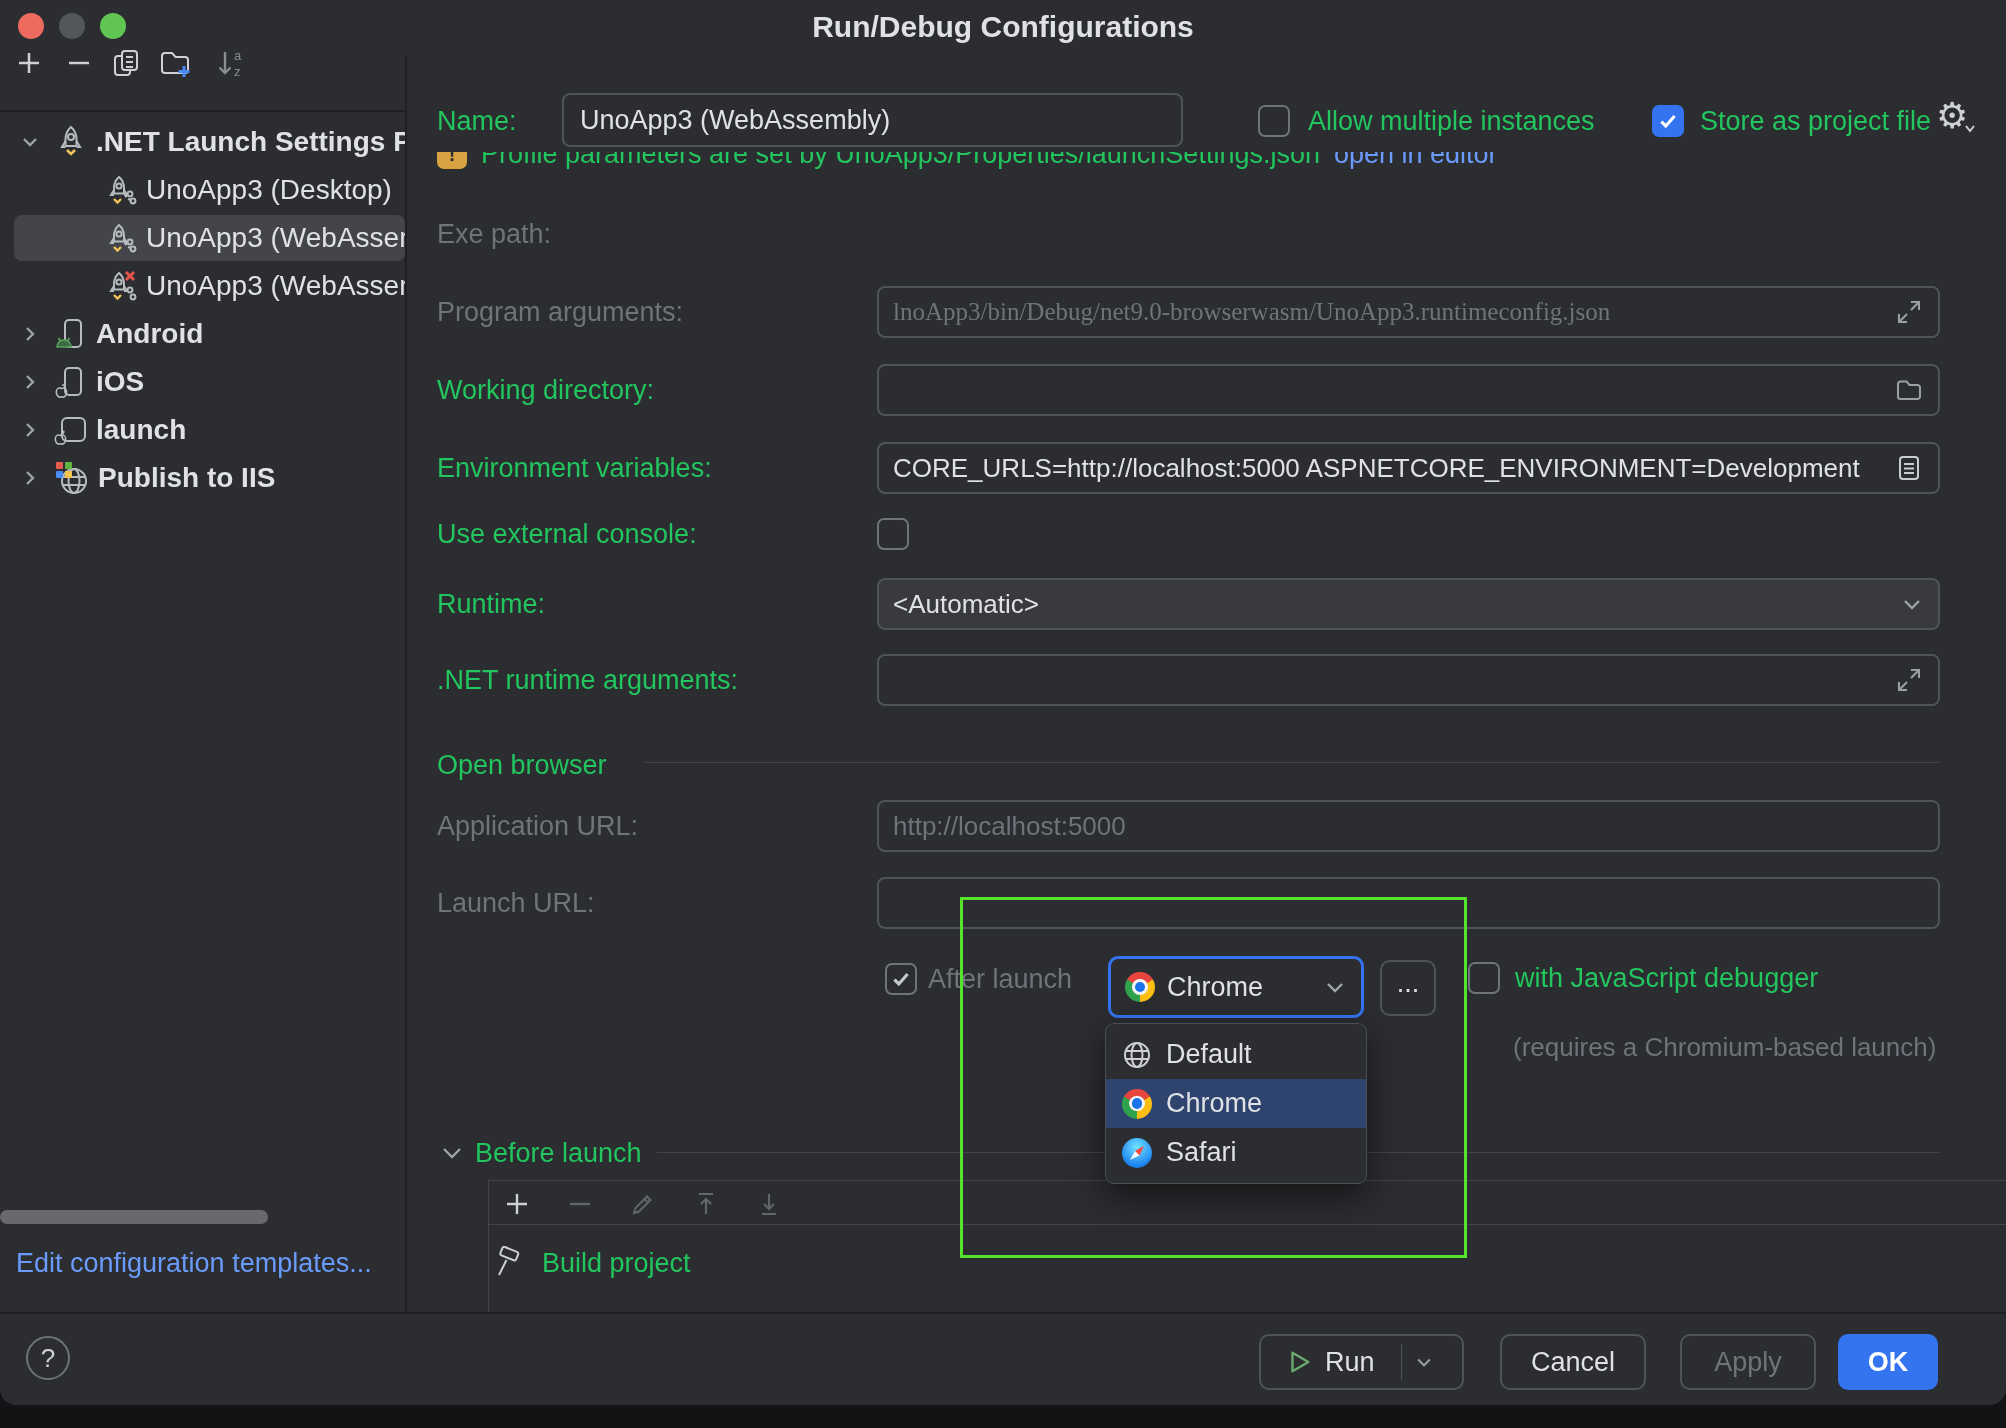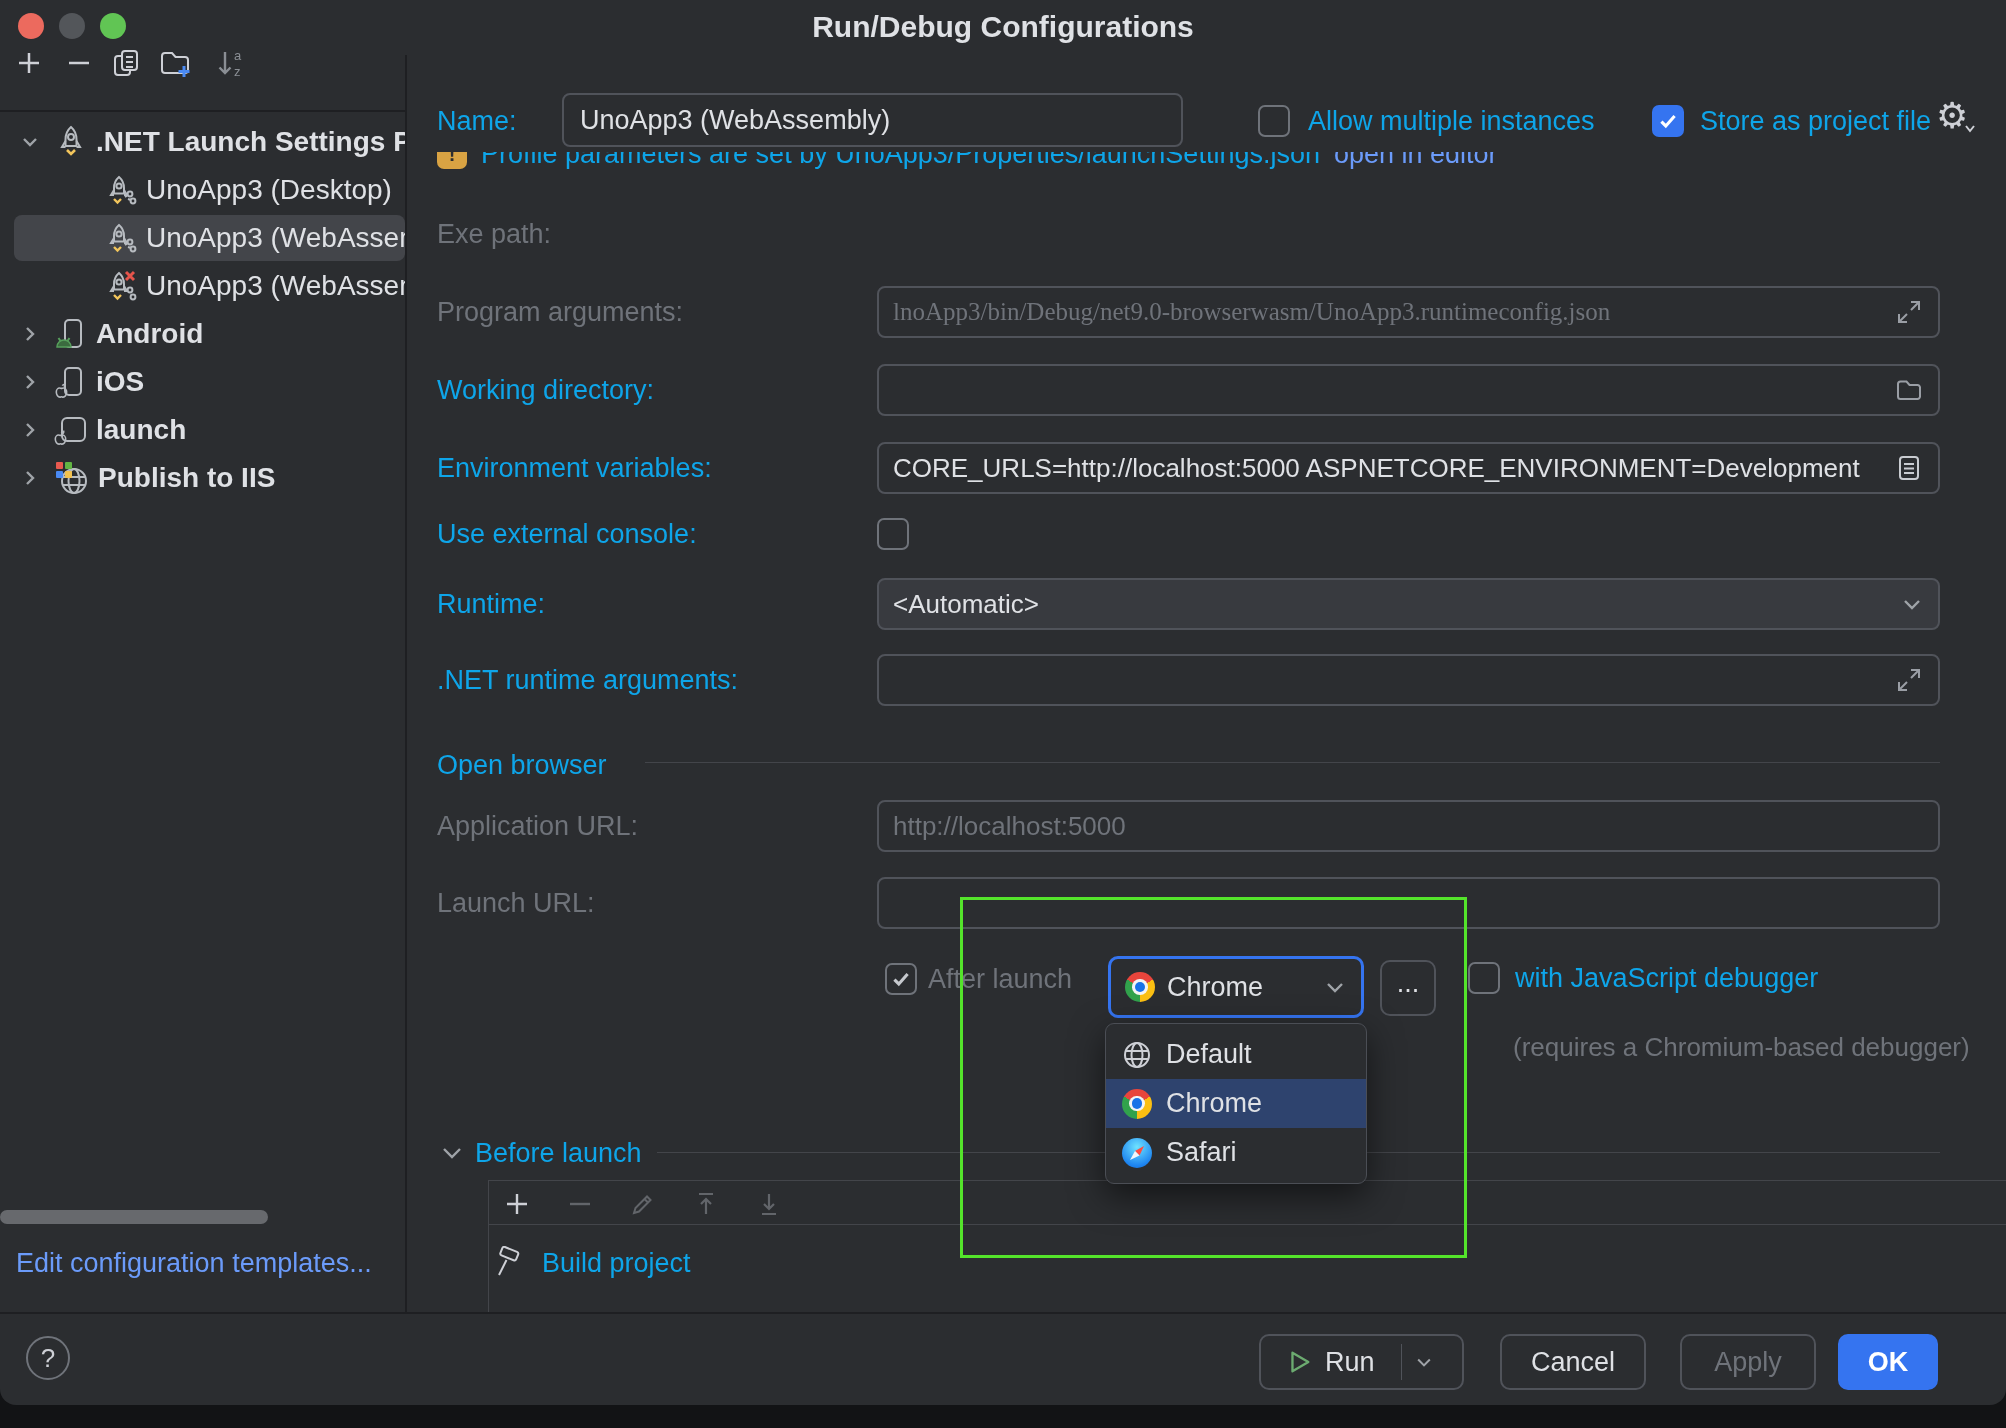--- a/index.html
+++ b/index.html
@@ -11,21 +11,21 @@
   .sep-h{background:#1e1f22;height:2px}
   .sep-soft{background:#43454a;height:1px}
   .sidebar-border{left:405px;top:55px;width:2px;height:1257px;background:#1e1f22}
   .tbtn{width:34px;height:34px;top:46px;display:flex;align-items:center;justify-content:center}
   .trow{left:0;width:405px;height:48px;display:flex;align-items:center;overflow:hidden;white-space:nowrap}
   .trow .tlabel{font-size:28px;color:#dfe1e5}
   .trow .bold{font-weight:bold}
   .tsel{left:14px;width:391px;height:46px;background:#43454a;border-radius:8px}
   .tchev{flex:0 0 auto;margin-right:14px}
   .ticon{flex:0 0 34px;margin-right:8px;display:flex}
-  .lbl{font-size:27px;color:#0ea5e9;white-space:nowrap;line-height:34px}
+  .lbl{font-size:27px;color:#22c55e;white-space:nowrap;line-height:34px}
   .dim{color:#6f737a}
   .fld{width:1063px;height:52px;border:2px solid #50535a;border-radius:8px;display:flex;align-items:center;padding:0 14px;font-size:26px;white-space:nowrap;overflow:hidden;background:transparent}
   .fld .ftext{flex:1 1 auto;overflow:hidden}
   .fld .ficon{flex:0 0 auto;margin-left:10px;display:flex}
   .mono{font-family:Liberation Serif, serif;font-size:25px}
   .cb{width:32px;height:32px;border:2.5px solid #6f737a;border-radius:7px;display:flex;align-items:center;justify-content:center;background:transparent}
   .cb.blue{background:#3574f0;border-color:#3574f0}
   .input{width:621px;height:54px;border:2px solid #50535a;border-radius:8px;background:#2b2d30;color:#dfe1e5;font-size:27px;padding:0 16px;outline:none;font-family:inherit}
   .link{color:#6b9bfa;font-size:27px;white-space:nowrap}
   .combo{width:256px;height:62px;border:3px solid #3574f0;border-radius:10px;background:#2b2d30;display:flex;align-items:center;padding:0 14px;gap:12px}
@@ -350,21 +350,21 @@
         <path d="M5 9l7 7 7-7" stroke="#9fa3a8" stroke-width="2.4" fill="none"></path>
       </svg>
   </div>
 
   <div class="a btn" style="left:1380px;top:960px;width:56px;height:56px">
     <span style="margin-top:-10px">...</span>
   </div>
 
   <div class="a cb" style="left:1468px;top:962px"></div>
   <div class="a lbl" style="left:1515px;top:961px">with JavaScript debugger</div>
-  <div class="a lbl dim" style="left:1513px;top:1030px;font-size:26px">(requires a Chromium-based debugger)</div>
+  <div class="a lbl dim" style="left:1513px;top:1030px;font-size:26px">(requires a Chromium-based launch)</div>
 
   <svg class="a" style="left:441px;top:1146px" width="22" height="14" viewBox="0 0 22 14">
       <path d="M3 3l8 8 8-8" stroke="#9fa3a8" stroke-width="2.4" fill="none"></path>
     </svg>
   <div class="a lbl" style="left:475px;top:1136px">Before launch</div>
   <div class="a sep-soft" style="left:657px;top:1152px;width:1283px"></div>
 
   <div class="a sep-soft" style="left:488px;top:1180px;width:1518px"></div>
   <div class="a" style="left:488px;top:1180px;width:1px;height:132px;background:#43454a"></div>
   <div class="a sep-soft" style="left:489px;top:1224px;width:1517px"></div>

